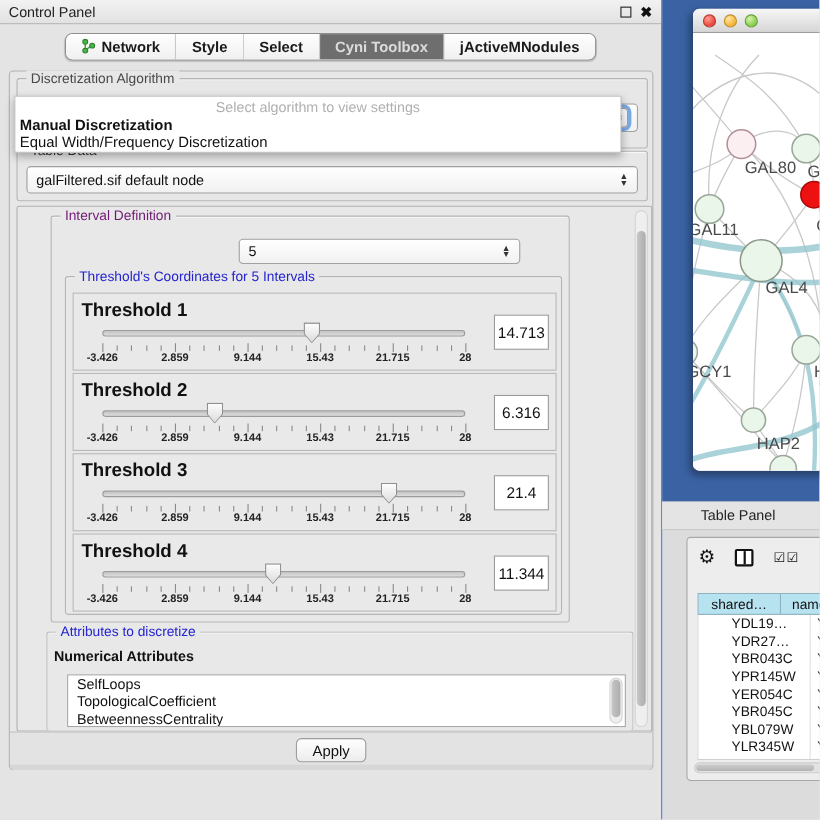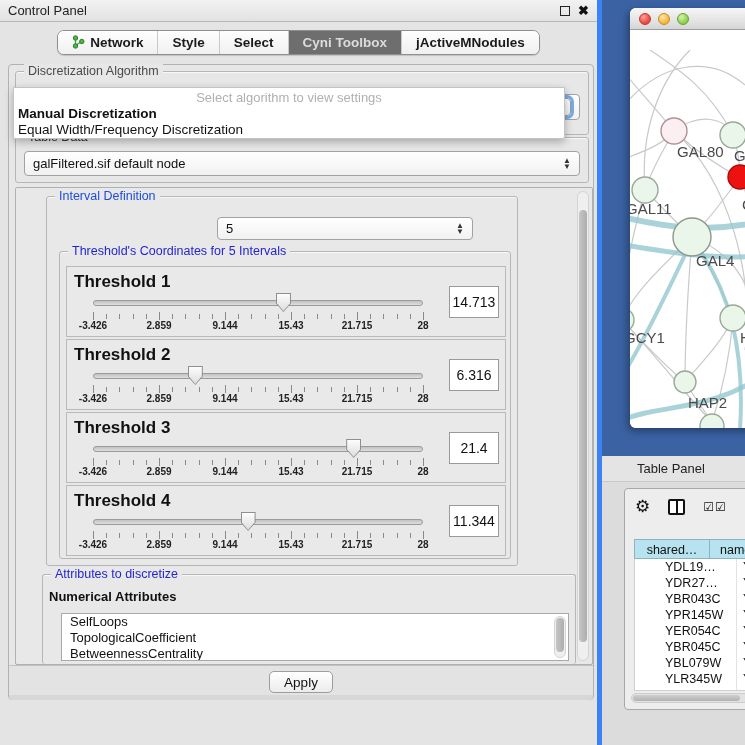--- a/index.html
+++ b/index.html
@@ -1,38 +1,38 @@
 <!DOCTYPE html>
 <html><head>
 <meta charset="utf-8">
 <style>
   * { margin:0; padding:0; box-sizing:border-box; }
   html,body { width:745px; height:745px; overflow:hidden; }
   body { font-family:"Liberation Sans", sans-serif; font-size:13px; color:#111; background:#dcdcdc; position:relative; }
 
   
-  .control-panel { position:absolute; left:0; top:0; width:602px; height:745px; background:#e4e4e4; border-right:5px solid #3b82f6; }
+  .control-panel { position:absolute; left:0; top:0; width:602px; height:745px; background:#e4e4e4; border-right:1px solid #3b82f6; }
   .cp-titlebar { position:absolute; left:0; top:0; right:0; height:22px; background:linear-gradient(#f2f2f2,#e2e2e2); border-bottom:1px solid #b8b8b8; display:flex; align-items:center; padding:0 8px; }
   .cp-title { font-size:13px; color:#222; }
   .cp-title-icons { margin-left:auto; display:flex; align-items:center; gap:8px; }
   .float-box { width:10px; height:10px; border:1.5px solid #222; background:transparent; }
   .close-x { font-size:13px; font-weight:bold; color:#111; line-height:10px; }
 
   .tabstrip { position:absolute; left:0; top:24px; right:0; height:36px; display:flex; justify-content:center; align-items:center; }
   .seg { display:flex; border:1px solid #8f8f8f; border-radius:7px; overflow:hidden; background:#fbfbfb; box-shadow:0 1px 1px rgba(0,0,0,.15); }
   .seg .tab { padding:4px 14px; font-size:13.5px; font-weight:bold; color:#1a1a1a; background:linear-gradient(#fefefe,#f0f0f0); border-right:1px solid #c9c9c9; display:flex; align-items:center; gap:5px; white-space:nowrap; }
   .seg .tab:last-child { border-right:none; }
   .seg .tab.sel { background:#6e6e6e; color:#dcdcdc; }
   .tabicon svg { display:block; }
 
   .cp-content { position:absolute; left:8px; top:64px; width:586px; height:636px; background:#e7e7e7; border:1px solid #b2b2b2; border-radius:4px; }
 
   .grp { position:absolute; border:1px solid #b6b6b6; border-radius:3px; box-shadow:inset 0 1px 0 rgba(255,255,255,.7); }
   .grp-label { position:absolute; top:-8px; left:8px; background:#e7e7e7; padding:0 4px; font-size:12.5px; }
-  .lbl-gray { color:#4a4a4a; } .lbl-green { color:#1d4ed8; } .lbl-blue { color:#2424d0; }
+  .lbl-gray { color:#4a4a4a; } .lbl-green { color:#701a75; } .lbl-blue { color:#2424d0; }
 
   .combo { position:absolute; background:linear-gradient(#ffffff,#f1f1f1); border:1px solid #a2a2a2; border-radius:4px; display:flex; align-items:center; padding:0 8px; font-size:13px; color:#111; }
   .combo .spin { margin-left:auto; display:flex; flex-direction:column; align-items:center; line-height:6px; font-size:8px; color:#333; }
   .focusring { box-shadow:0 0 0 3px rgba(96,156,230,.85); }
 
   .popup { position:absolute; left:4px; top:22px; width:552px; height:52px; background:#ffffff; border:1px solid #c4c4c4; border-radius:0 0 2px 2px; box-shadow:0 3px 8px rgba(0,0,0,.28); z-index:30; }
   .popup .prompt { height:18px; text-align:center; color:#b0b0b0; font-size:13px; padding-top:2px; }
   .popup .opt { height:16px; padding:0 4px; font-size:13.5px; color:#111; }
   .popup .opt.bold { font-weight:bold; }
 

